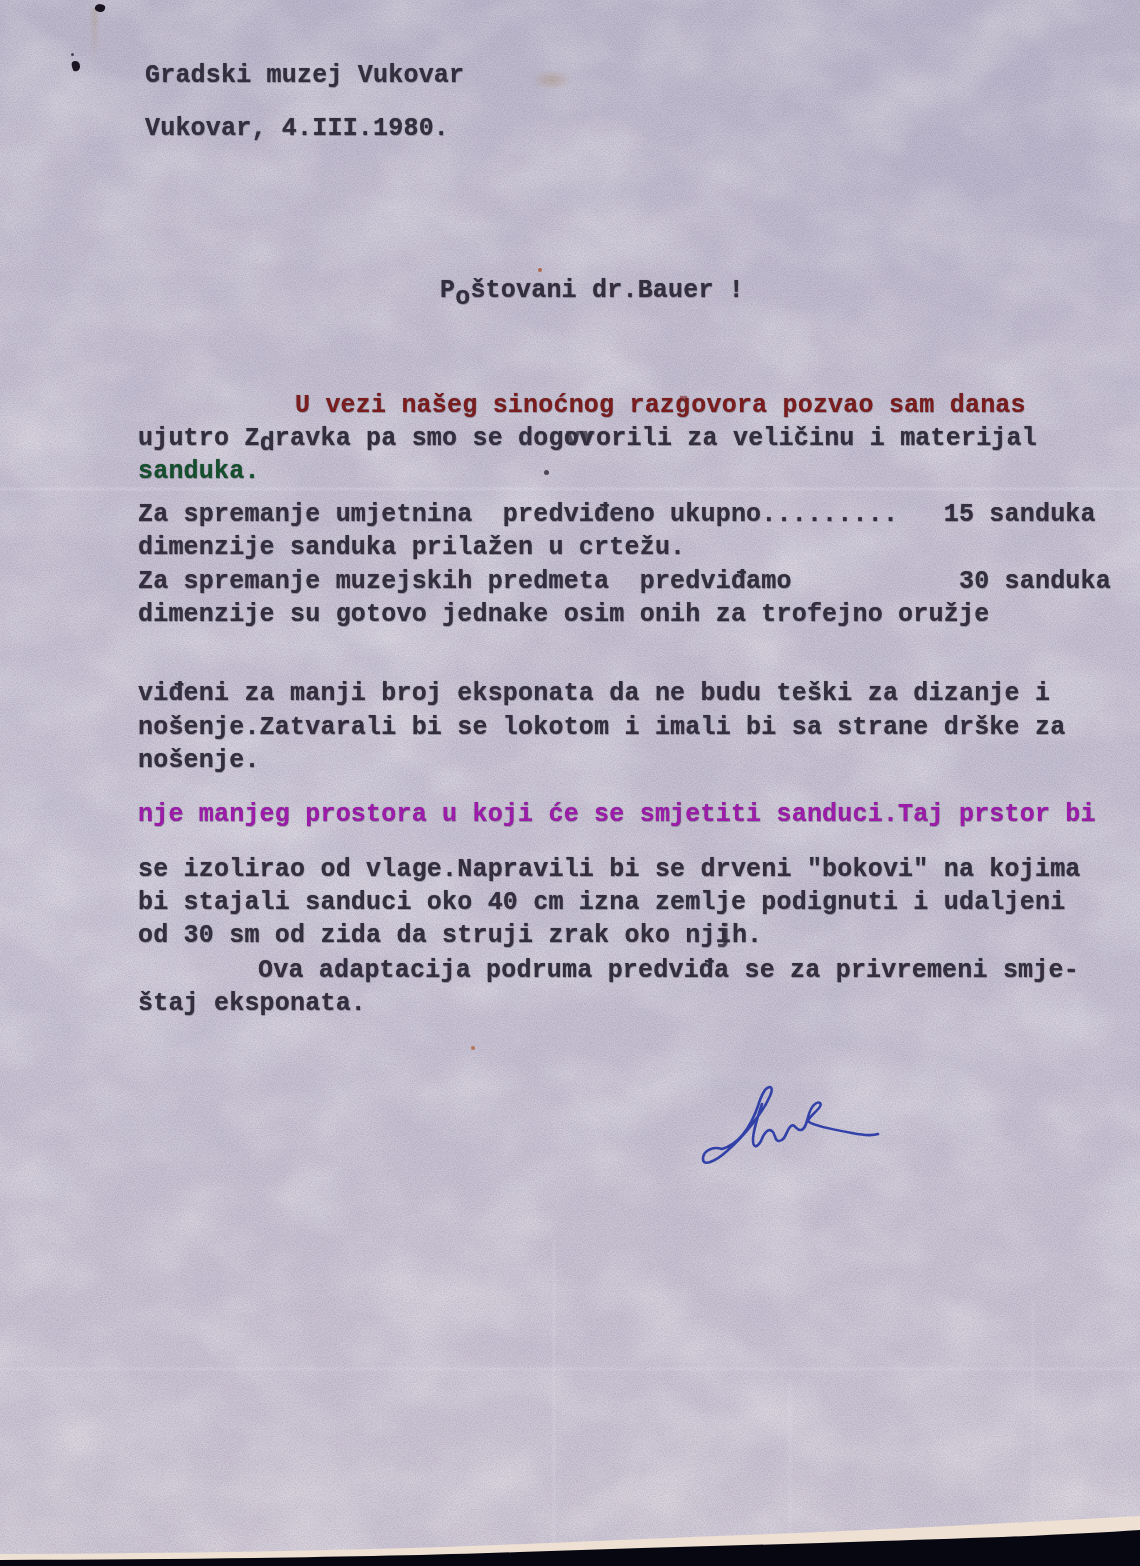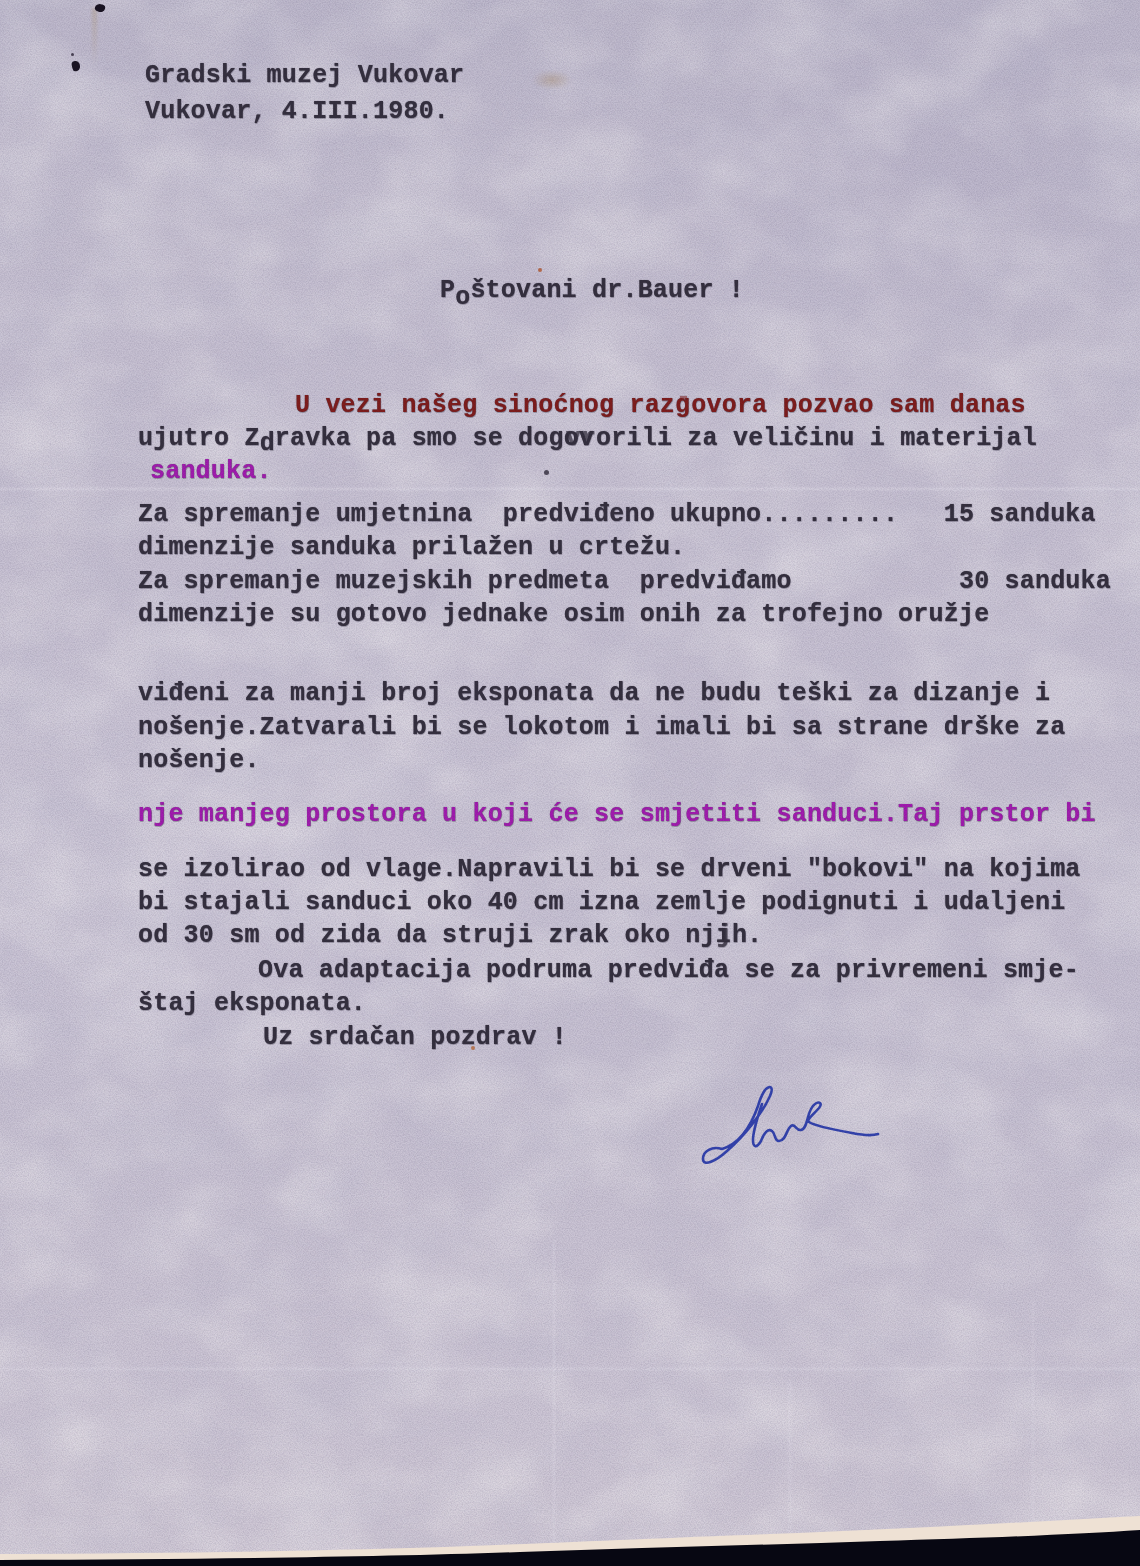--- a/index.html
+++ b/index.html
@@ -73,39 +73,38 @@
     </defs>
     <rect width="1140" height="1566" filter="url(#f-light)" opacity="0.55" style="mix-blend-mode:screen"></rect>
     <rect width="1140" height="1566" filter="url(#f-dark)" opacity="0.30" style="mix-blend-mode:multiply"></rect>
   </svg>
 
   <div id="smudge"></div>
   <div id="streak"></div>
 
   <div id="text-layer">
       <div class="tline" style="left: 145px; top: 63px; color: rgb(53, 48, 63);"><span>Gradski muzej Vukovar</span></div>
-      <div class="tline" style="left: 145px; top: 99px; color: rgb(53, 48, 63); text-align: center;"><span>Vukovar, 4.III.1980.</span></div>
+      <div class="tline" style="left: 145px; top: 116px; color: rgb(53, 48, 63); text-align: center;"><span>Vukovar, 4.III.1980.</span></div>
       <div class="tline" style="left: 425px; top: 278px; color: rgb(53, 48, 63); margin-left: 15px;"><span>P</span><span style="transform: translateY(7px);">o</span><span>štovani dr.Bauer !</span></div>
       <div class="tline" style="left: 295px; top: 393px; color: #7f1d1d;"><span>U vezi našeg sinoćnog raz</span><span>g</span><span style="transform: translateY(-8px); margin-left: -14.2px; opacity: 0.55;">-</span><span>ovora pozvao sam danas</span></div>
       <div class="tline" style="left: 138px; top: 426px; color: rgb(53, 48, 63);"><span>ujutro Z</span><span style="transform: translateY(5px);">d</span><span>ravka pa smo se dog</span><span>ov</span><span style="margin-left: -28.4px; opacity: 0.75;">vr</span><span>orili za veličinu i materijal</span></div>
-      <div class="tline" style="left: 150px; top: 459px; color: #a21caf;"><span>sanduka.</span></div>
+      <div class="tline" style="left: 138px; top: 459px; color: #14532d;"><span>sanduka.</span></div>
       <div class="tline" style="left: 138px; top: 502px; color: rgb(53, 48, 63);"><span>Za spremanje umjetnina  predviđeno ukupno.........   15 sanduka</span></div>
       <div class="tline" style="left: 138px; top: 535px; color: rgb(53, 48, 63);"><span>dimenzije sanduka prilažen u crtežu.</span></div>
       <div class="tline" style="left: 138px; top: 569px; color: rgb(53, 48, 63);"><span>Za spremanje muzejskih predmeta  predviđamo           30 sanduka</span></div>
       <div class="tline" style="left: 138px; top: 602px; color: rgb(53, 48, 63);"><span>dimenzije su gotovo jednake osim onih za trofejno oružje</span></div>
       <div class="tline" style="left: 138px; top: 681px; color: rgb(53, 48, 63);"><span>viđeni za manji broj eksponata da ne budu teški za dizanje i</span></div>
       <div class="tline" style="left: 138px; top: 715px; color: rgb(53, 48, 63);"><span>nošenje.Zatvarali bi se lokotom i imali bi sa strane drške za</span></div>
       <div class="tline" style="left: 138px; top: 748px; color: rgb(53, 48, 63);"><span>nošenje.</span></div>
       <div class="tline" style="left: 138px; top: 802px; color: #a21caf;"><span>nje manjeg prostora u koji će se smjetiti sanduci.Taj prstor bi</span></div>
       <div class="tline" style="left: 138px; top: 857px; color: rgb(53, 48, 63);"><span>se izolirao od vlage.Napravili bi se drveni "bokovi" na kojima</span></div>
       <div class="tline" style="left: 138px; top: 890px; color: rgb(53, 48, 63);"><span>bi stajali sanduci oko 40 cm izna zemlje podignuti i udaljeni</span></div>
       <div class="tline" style="left: 138px; top: 923px; color: rgb(53, 48, 63);"><span>od 30 sm od zida da struji zrak oko nji</span><span style="margin-left: -14.2px; opacity: 0.85;">j</span><span>h.</span></div>
       <div class="tline" style="left: 258px; top: 958px; color: rgb(53, 48, 63);"><span>Ova adaptacija podruma predviđa se za privremeni smje-</span></div>
       <div class="tline" style="left: 138px; top: 991px; color: rgb(53, 48, 63);"><span>štaj eksponata.</span></div>
-      <div class="tline" style="left: 263px; top: 1025px; color: rgb(53, 48, 63);"><span>Uz srdačan pozdrav !</span></div>
     </div>
 
   <div class="crease h" style="left:0;top:488px;width:1140px;opacity:.42"></div>
   <div class="crease h" style="left:0;top:1368px;width:1140px;opacity:.32"></div>
   <div class="crease v" style="left:553px;top:1240px;height:326px;opacity:.28"></div>
   <div class="crease v" style="left:789px;top:1380px;height:186px;opacity:.26"></div>
   <div class="crease v" style="left:1032px;top:1300px;height:230px;opacity:.22"></div>
 
   <div class="speck" style="left:95px;top:4px;width:10px;height:8px;background:#191322;border-radius:60% 40% 55% 45%;transform:rotate(18deg)"></div>
   <div class="speck" style="left:72px;top:61px;width:8px;height:10px;background:#1b1524;border-radius:45% 55% 60% 40%;transform:rotate(-14deg)"></div>

